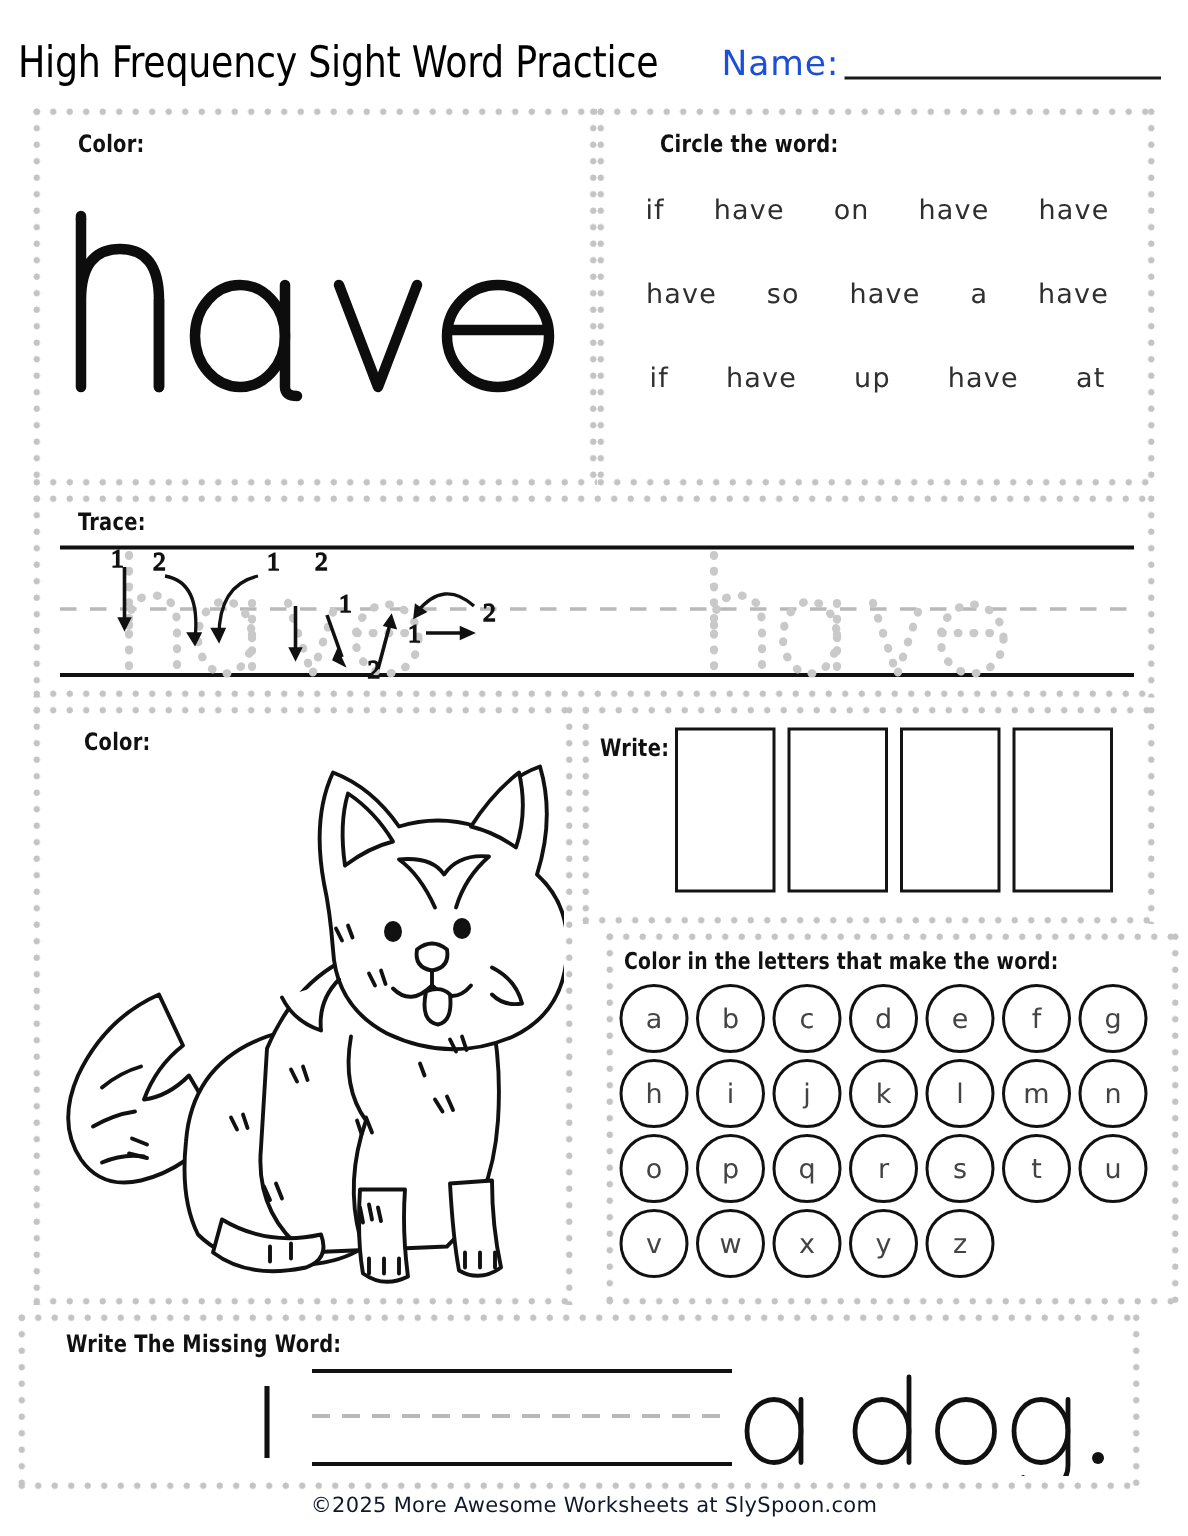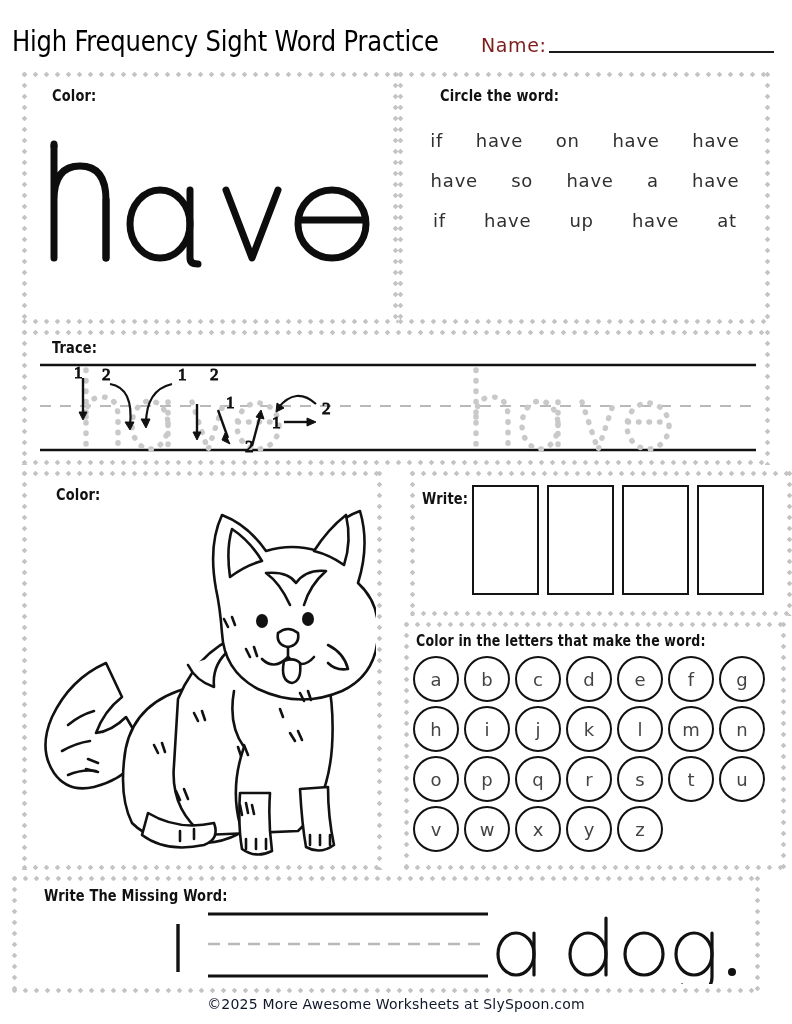--- a/index.html
+++ b/index.html
@@ -24,21 +24,21 @@
     font-family: "DejaVu Sans Condensed", "Liberation Sans Narrow", "Liberation Sans", sans-serif;
     font-size: 29px; font-weight: 400; letter-spacing: -0.2px;
     transform: scaleX(0.93); transform-origin: left bottom;
     white-space: nowrap; color: #000;
   }
   .name-wrap {
     display: flex; align-items: flex-end; margin-left: 10px; flex: 1; padding-bottom: 2px;
   }
   .name-label {
     font-family: "DejaVu Sans", sans-serif;
-    font-size: 19px; color: #7f1d1d; letter-spacing: 0.6px; white-space: nowrap;
+    font-size: 23px; color: #1d4ed8; letter-spacing: 0.6px; white-space: nowrap;
   }
   .name-rule {
     flex: 1; height: 0; border-bottom: 2.2px solid #1a1a1a;
     margin-left: 3px; margin-bottom: 3px; max-width: 235px;
   }
 
   
   .dotted-box {
     position: absolute;
     background-image:
@@ -64,21 +64,21 @@
     position: absolute; left: 50%; top: 52%; transform: translate(-50%,-50%);
     width: 100%; text-align: center;
   }
   .bigword svg { display: block; margin: 0 auto; }
 
   
   #panel-circle { left: 398px; top: 72px; width: 372px; height: 252px; }
   #panel-circle .section-label { position: absolute; left: 42px; top: 14px; }
   .circle-rows {
     position: absolute; left: 16px; top: 50px; right: 14px; bottom: 14px;
-    display: flex; flex-direction: column; justify-content: flex-start; gap: 19px;
+    display: flex; flex-direction: column; justify-content: flex-start; gap: 35px;
     padding-top: 8px;
   }
   .circle-row {
     display: flex; justify-content: space-around; align-items: center;
   }
   .cw {
     font-family: "DejaVu Sans", sans-serif;
     font-size: 18px; color: #2f2f2f; letter-spacing: 0.8px;
   }
 
@@ -88,21 +88,21 @@
   .trace-area { position: absolute; left: 18px; right: 14px; top: 32px; height: 92px; }
   .trace-area svg { display: block; }
 
   
   #panel-color-dog { left: 22px; top: 471px; width: 360px; height: 399px; }
   #panel-color-dog .section-label { position: absolute; left: 34px; top: 14px; }
   .dog-art { position: absolute; left: 6px; top: 22px; width: 348px; height: 372px; }
   .dog-art svg { display: block; width: 100%; height: 100%; }
 
   
-  #panel-write { left: 410px; top: 471px; width: 382px; height: 145px; }
+  #panel-write { left: 388px; top: 471px; width: 382px; height: 145px; }
   #panel-write .section-label { position: absolute; left: 12px; top: 18px; }
   .write-boxes {
     position: absolute; left: 62px; top: 14px; display: flex; gap: 8px;
   }
   .write-box { width: 67px; height: 110px; border: 2.6px solid #141414; background: #fff; }
 
   
   #panel-letters { left: 404px; top: 622px; width: 382px; height: 248px; }
   #panel-letters .section-label { position: absolute; left: 12px; top: 10px; font-size: 15.5px; }
   .letters-grid {

